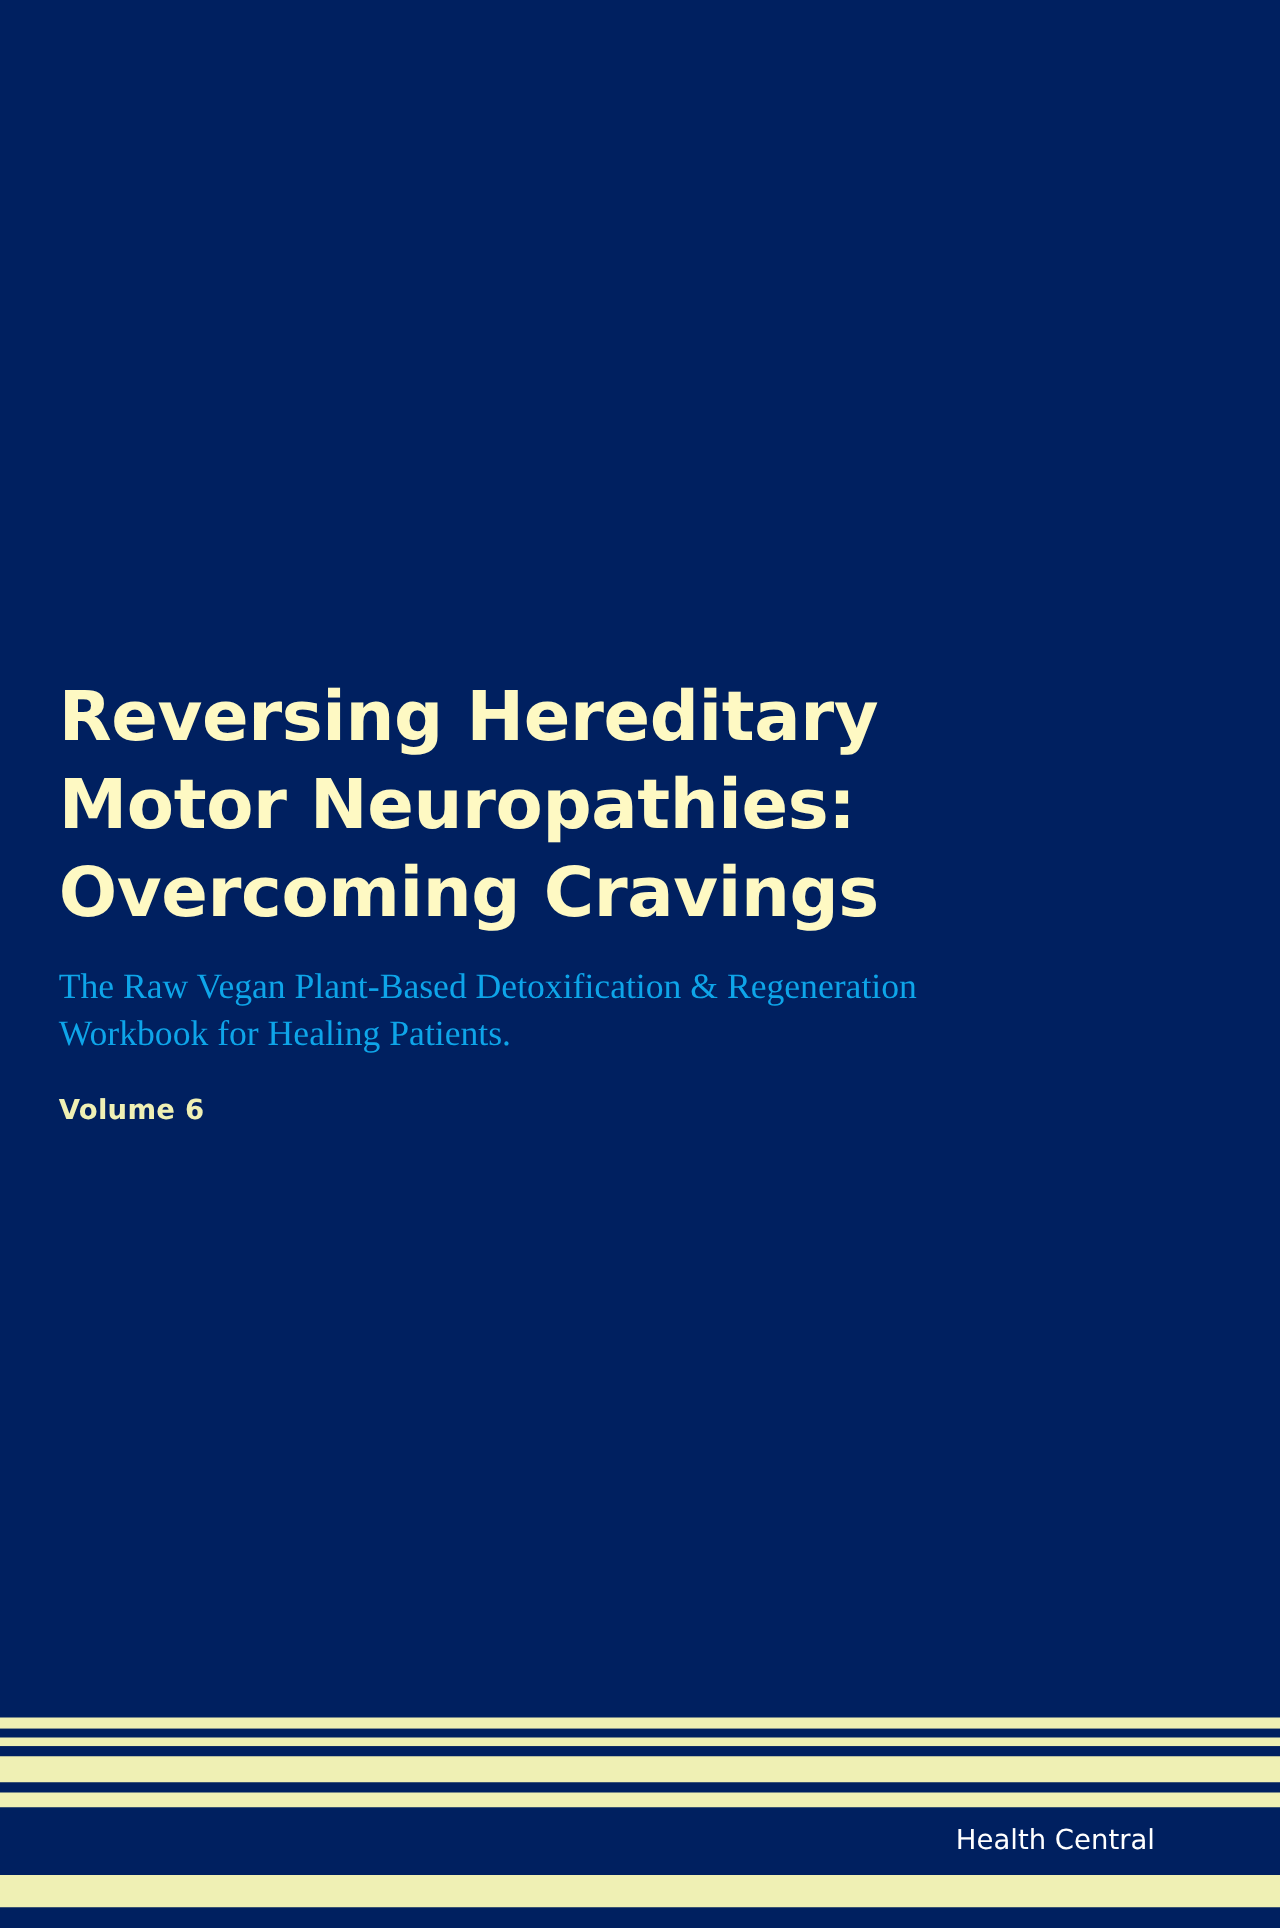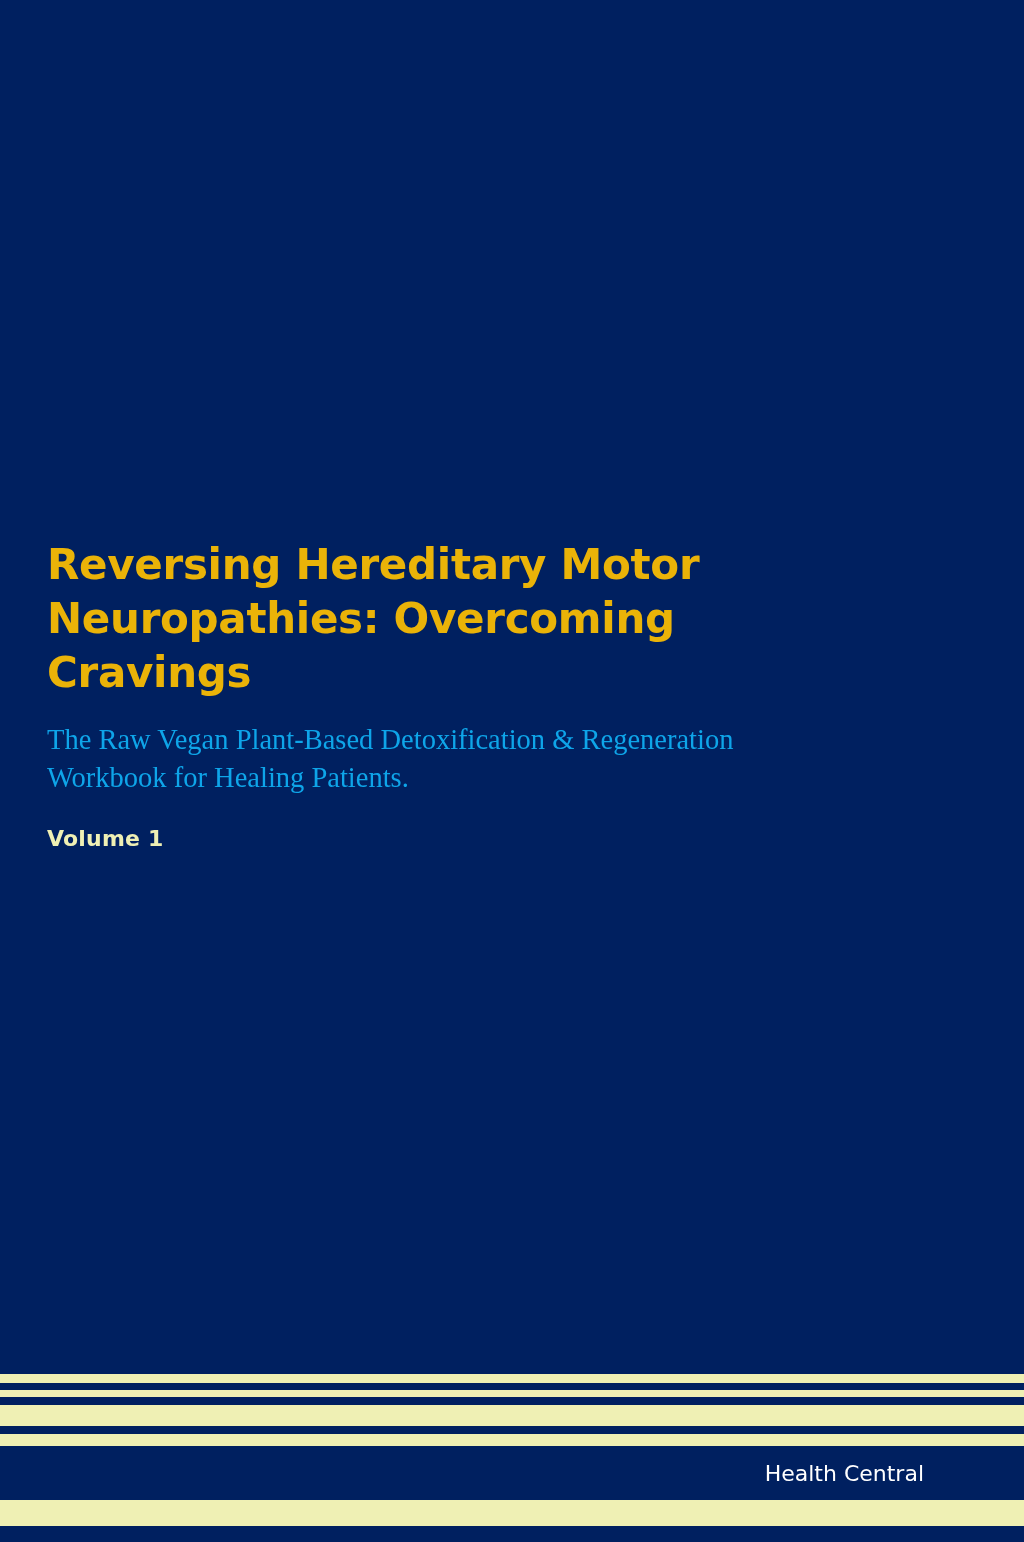--- a/index.html
+++ b/index.html
@@ -24,23 +24,23 @@
   .title-block {
     position: absolute;
     left: 47px;
     top: 538px;
     width: 800px;
   }
 
   .book-title {
     font-family: "DejaVu Sans", sans-serif;
     font-weight: bold;
-    font-size: 42px;
+    font-size: 55px;
     line-height: 1.28;
-    color: #eab308;
+    color: #fef9c3;
     letter-spacing: -0.3px;
     margin: 0;
   }
 
   .book-subtitle {
     font-family: "Liberation Serif", serif;
     font-size: 28.5px;
     line-height: 1.33;
     color: #0ea5e9;
     margin: 22px 0 0 0;
@@ -88,21 +88,21 @@
   }
 </style>
 </head>
 <body>
 
 <div class="cover">
 
   <div class="title-block">
     <h1 class="book-title">Reversing Hereditary Motor Neuropathies: Overcoming Cravings</h1>
     <p class="book-subtitle">The Raw Vegan Plant-Based Detoxification &amp; Regeneration Workbook for Healing Patients.</p>
-    <p class="book-volume">Volume 1</p>
+    <p class="book-volume">Volume 6</p>
   </div>
 
   <div class="stripes">
     <div class="stripe s-light" style="height:9px;"></div>
     <div class="stripe s-dark" style="height:7px;"></div>
     <div class="stripe s-light" style="height:7px;"></div>
     <div class="stripe s-dark" style="height:8px;"></div>
     <div class="stripe s-light" style="height:21px;"></div>
     <div class="stripe s-dark" style="height:8px;"></div>
     <div class="stripe s-light" style="height:12px;"></div>

